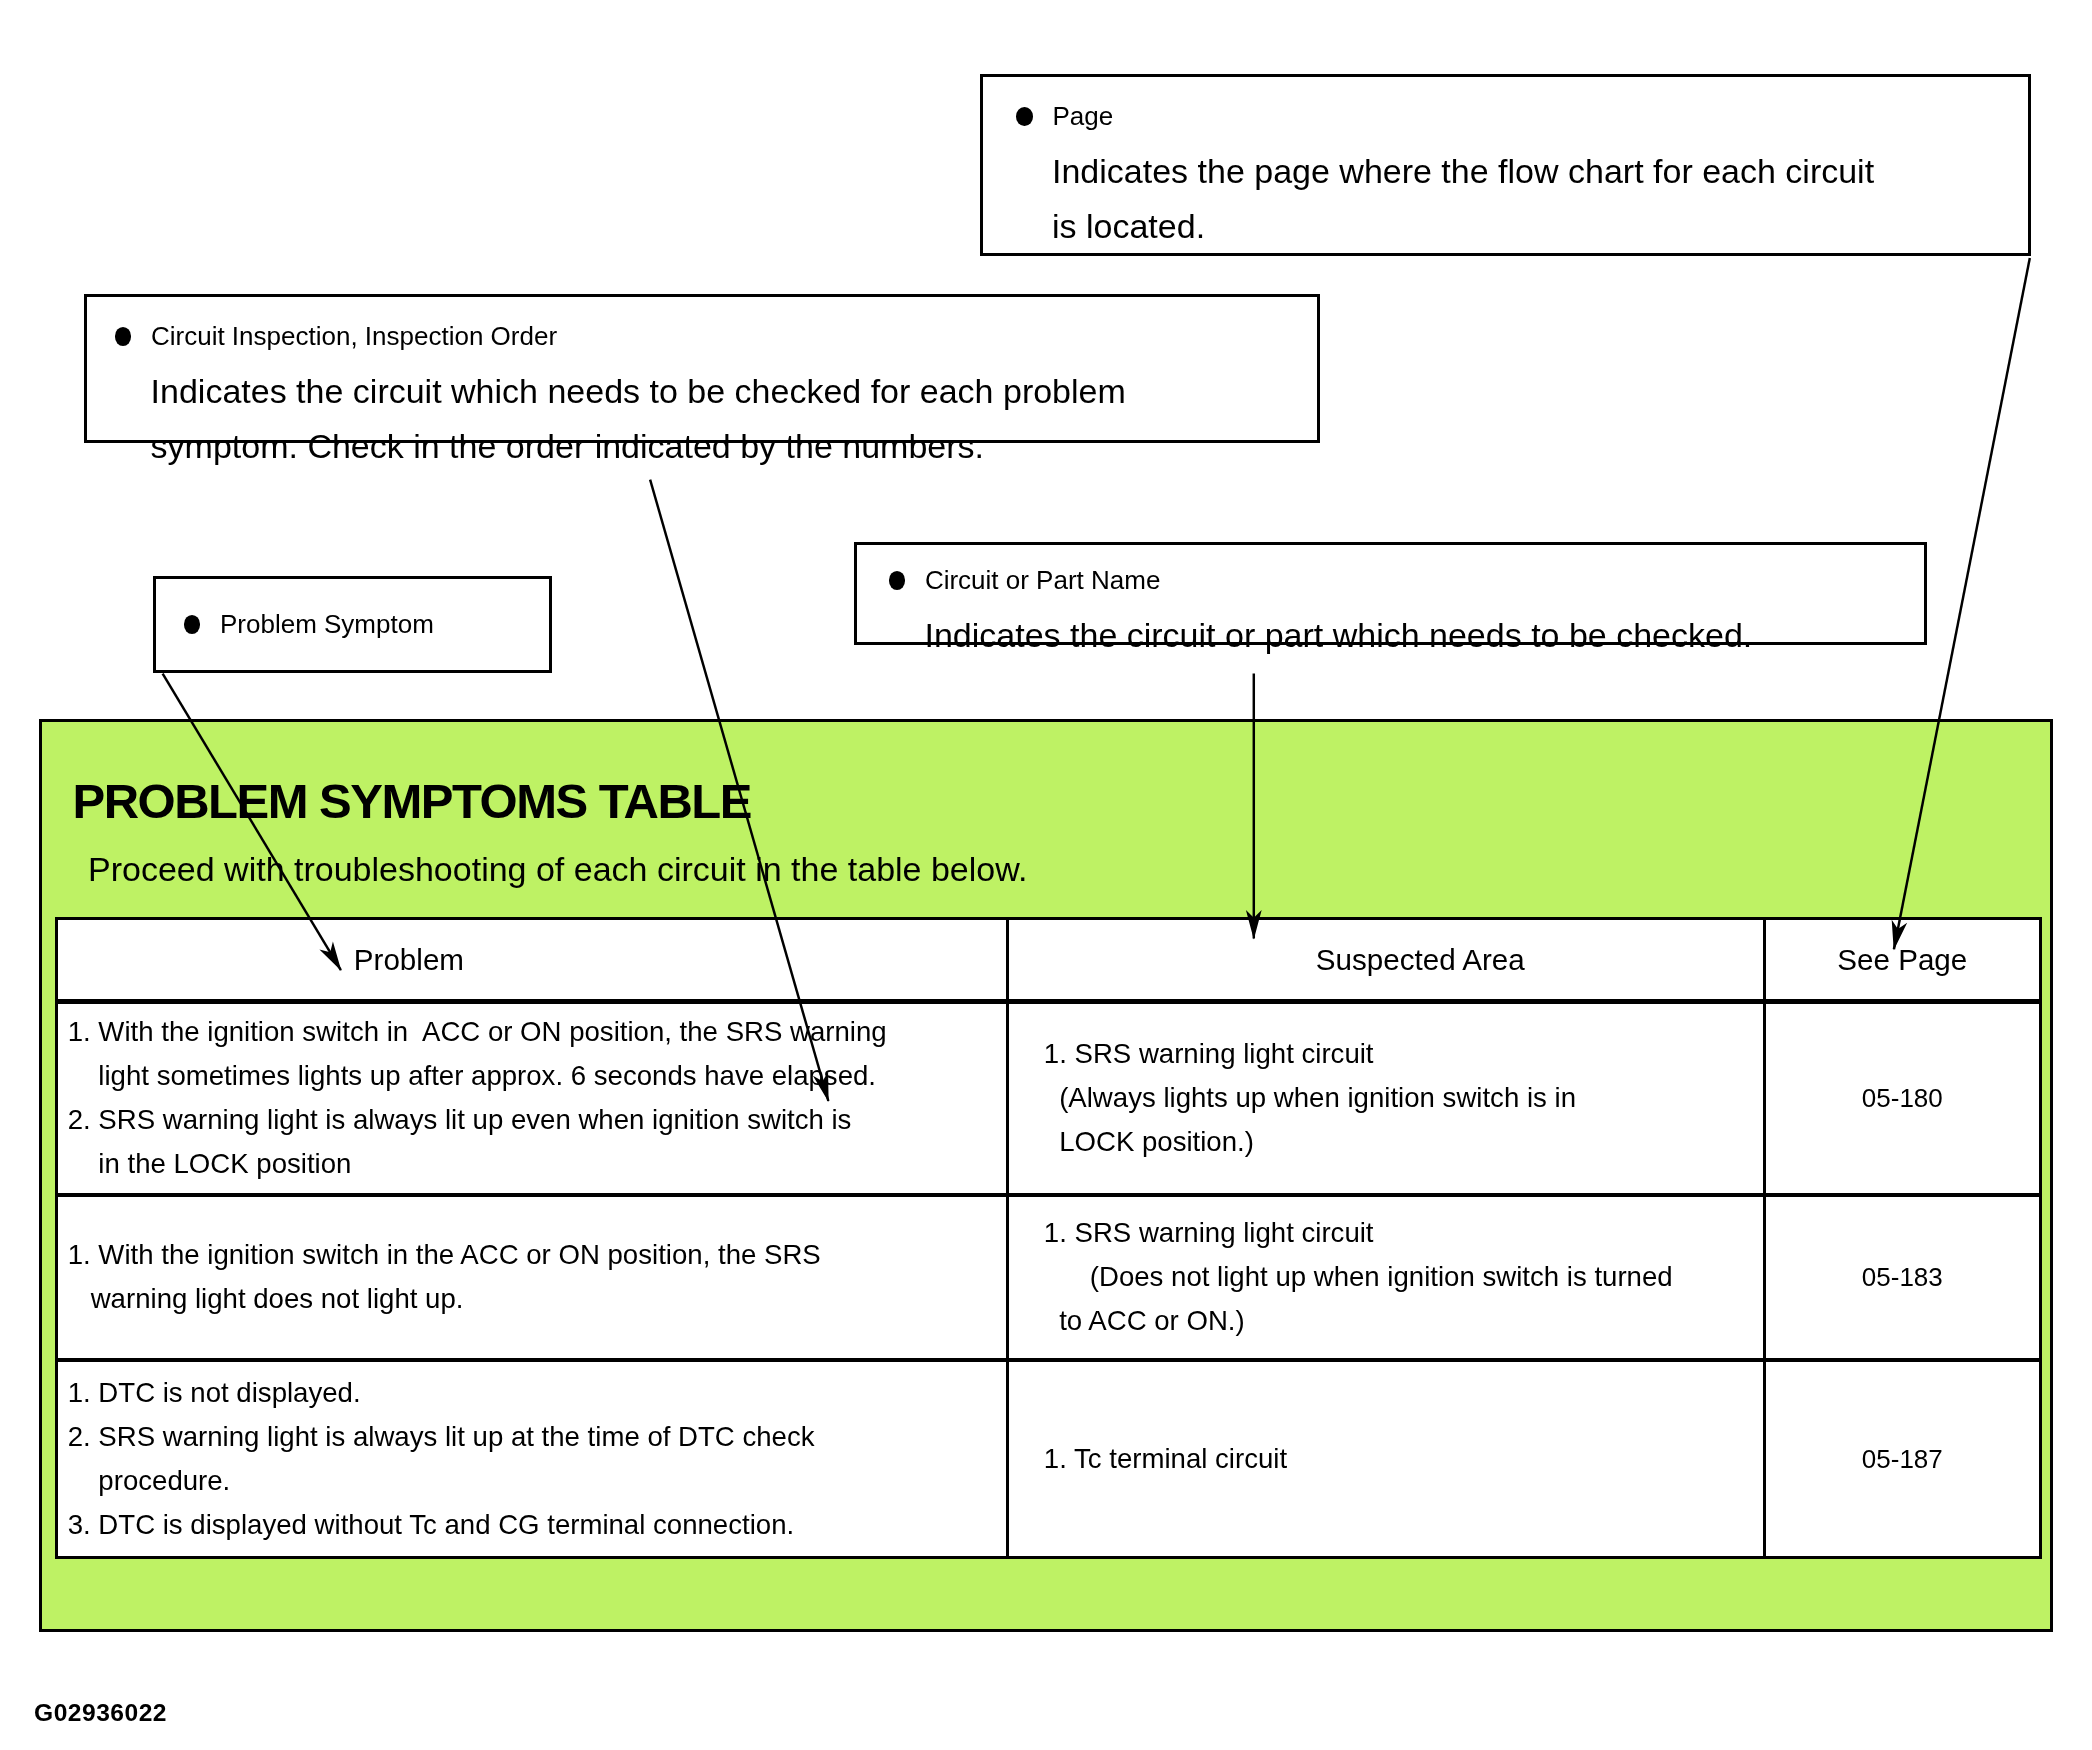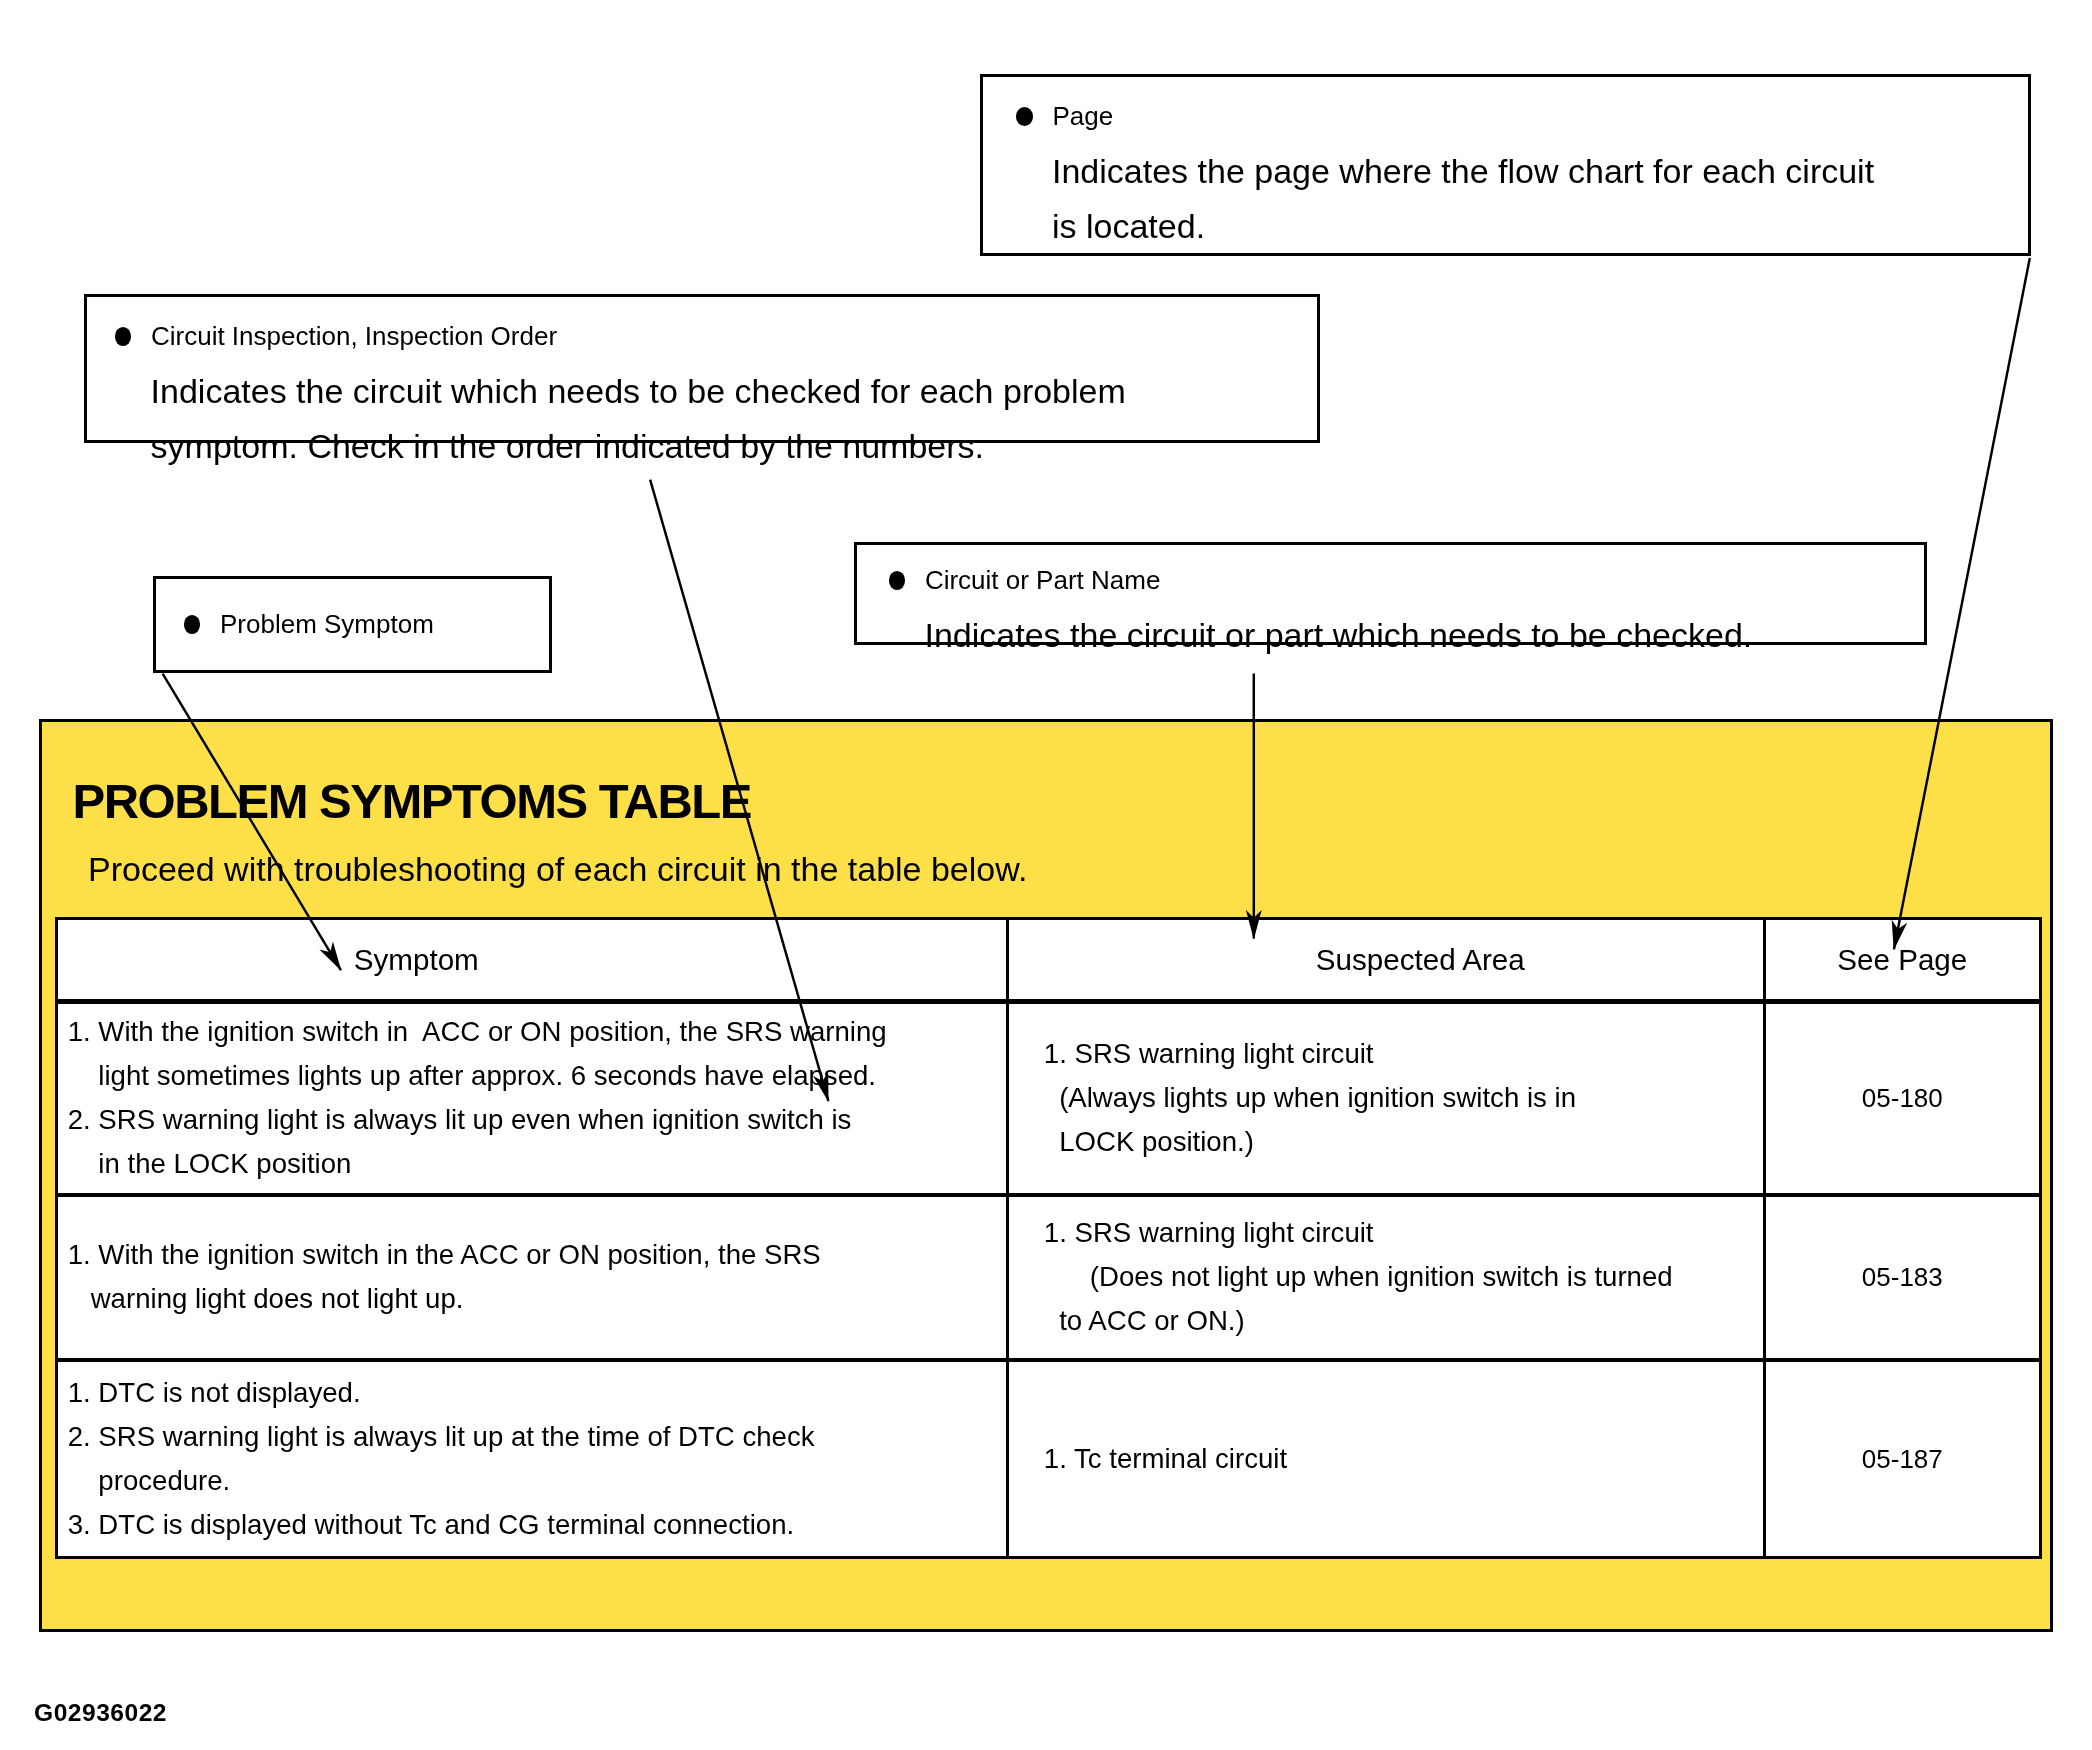--- a/index.html
+++ b/index.html
@@ -58,21 +58,21 @@
   #co-inspection { left: 84px; top: 294px; width: 1236px; height: 149px; border-width: 3.9px; padding: 11.8px 17.7px 11.8px 27.6px; }
   #co-problem { left: 153px; top: 576px; width: 399px; height: 97px; padding: 0 9.9px 0 27.6px; display: flex; align-items: center; }
   #co-partname { left: 854px; top: 542px; width: 1073px; height: 103px; padding: 7.9px 17.7px 7.9px 31.5px; }
 
   
   .mainbox {
     position: absolute;
     left: 39px; top: 719px;
     width: 2014px; height: 913px;
     border: 3.9px solid #000;
-    background: #fde047;
+    background: #bef264;
     z-index: 1;
   }
   .main-title {
     position: absolute;
     left: 30.5px; top: 51px;
     font-size: 49px;
     font-weight: bold;
     letter-spacing: -1.5px;
   }
   .main-subtitle {
@@ -180,21 +180,21 @@
     <div class="main-subtitle">Proceed with troubleshooting of each circuit in the table below.</div>
 
     <table class="symptoms">
       <colgroup>
         <col style="width:951px">
         <col style="width:757px">
         <col style="width:276px">
       </colgroup>
       <tbody>
           <tr class="rhead">
-        <th class="h-symptom">Symptom</th>
+        <th class="h-symptom">Problem</th>
         <th class="h-suspected">Suspected Area</th>
         <th class="h-page">See Page</th>
       </tr>
       <tr class="r1">
         <td class="c-symptom">1. With the ignition switch in  ACC or ON position, the SRS warning
     light sometimes lights up after approx. 6 seconds have elapsed.
 2. SRS warning light is always lit up even when ignition switch is
     in the LOCK position</td>
         <td class="c-suspected">1. SRS warning light circuit
   (Always lights up when ignition switch is in

